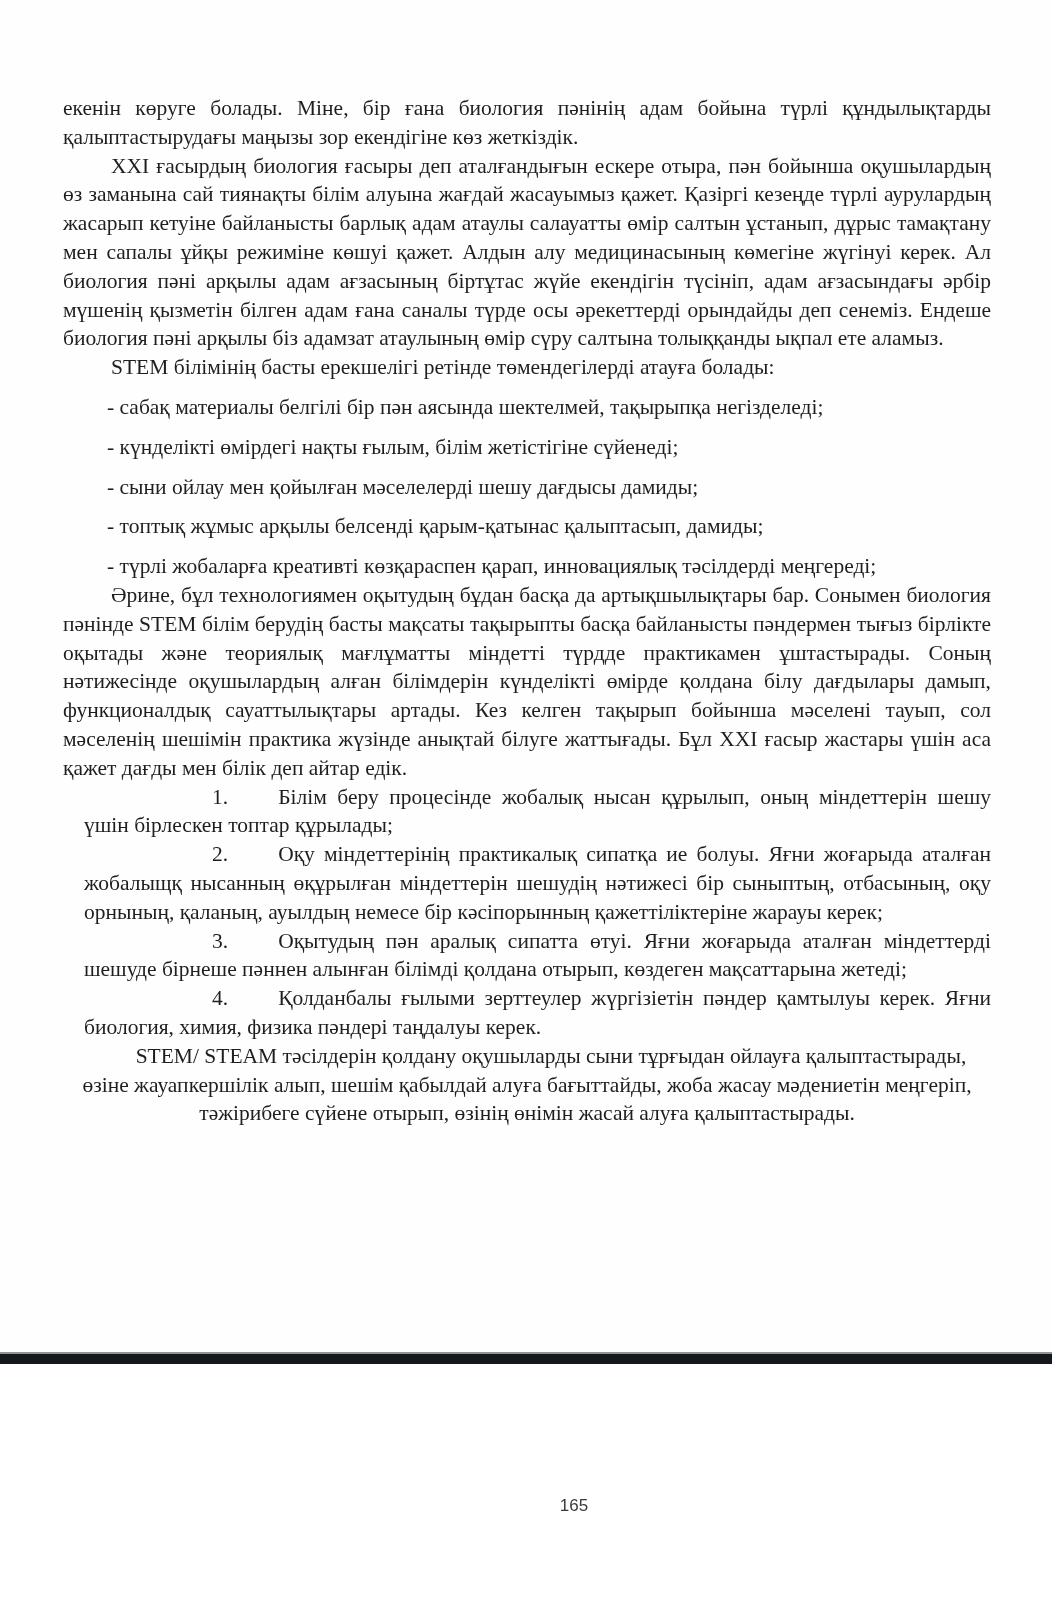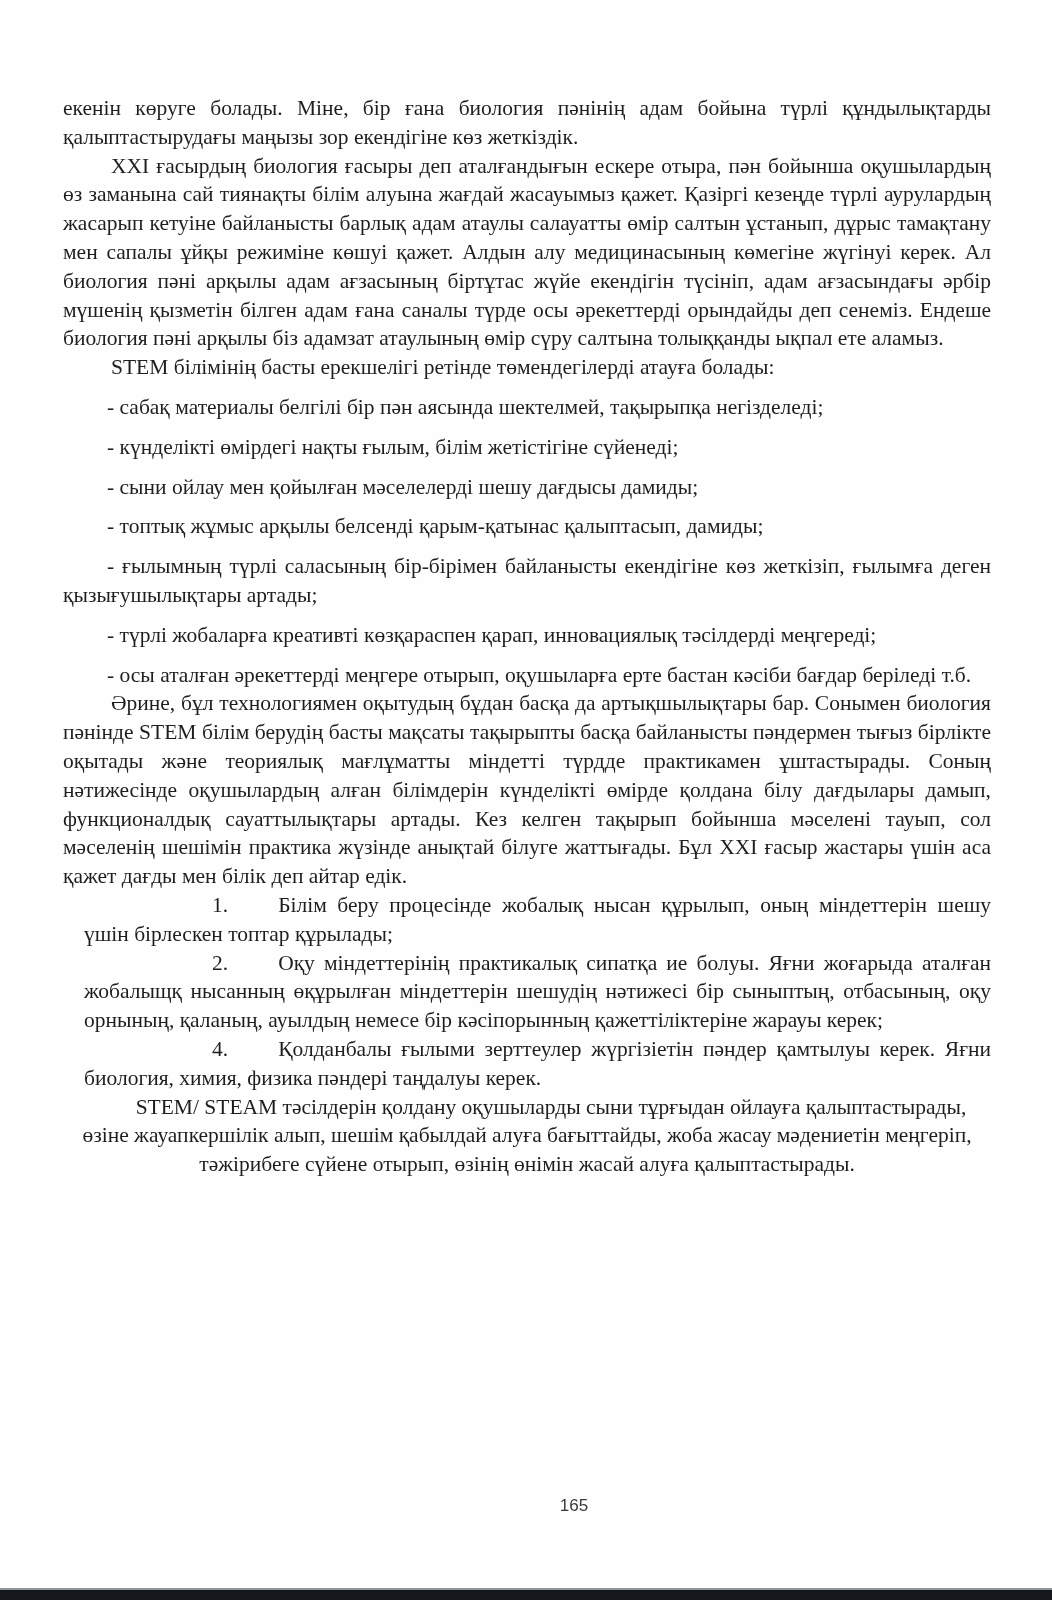--- a/index.html
+++ b/index.html
@@ -3,21 +3,21 @@
 <meta charset="utf-8">
 <style>
   html, body {
     margin: 0; padding: 0;
     width: 1052px; height: 1600px;
     background: #ffffff;
     overflow: hidden;
   }
   .page {
     position: relative;
-    width: 1052px; height: 1600px;
+    width: 1052px; height: 1364px;
     background: #fefefe;
     font-family: "Liberation Serif", "DejaVu Serif", serif;
     color: #1e1e1e;
   }
   .text-block {
     position: absolute;
     top: 94px; left: 63px;
     width: 928px;
   }
   .text-block p {
@@ -57,29 +57,30 @@
 <div class="page">
 
   <div class="text-block">
     <p class="p-plain">екенін көруге болады. Міне, бір ғана биология пәнінің адам бойына түрлі құндылықтарды қалыптастырудағы маңызы зор екендігіне көз жеткіздік.</p>
     <p class="p-indent">XXI ғасырдың биология ғасыры деп аталғандығын ескере отыра, пән бойынша оқушылардың өз заманына сай тиянақты білім алуына жағдай жасауымыз қажет. Қазіргі кезеңде түрлі аурулардың жасарып кетуіне байланысты барлық адам атаулы салауатты өмір салтын ұстанып, дұрыс тамақтану мен сапалы ұйқы режиміне көшуі қажет. Алдын алу медицинасының көмегіне жүгінуі керек. Ал биология пәні арқылы адам ағзасының біртұтас жүйе екендігін түсініп, адам ағзасындағы әрбір мүшенің қызметін білген адам ғана саналы түрде осы әрекеттерді орындайды деп сенеміз. Ендеше биология пәні арқылы біз адамзат атаулының өмір сүру салтына толыққанды ықпал ете аламыз.</p>
     <p class="p-indent">STEM білімінің басты ерекшелігі ретінде төмендегілерді атауға болады:</p>
     <p class="p-dash">- сабақ материалы белгілі бір пән аясында шектелмей, тақырыпқа негізделеді;</p>
     <p class="p-dash">- күнделікті өмірдегі нақты ғылым, білім жетістігіне сүйенеді;</p>
     <p class="p-dash">- сыни ойлау мен қойылған мәселелерді шешу дағдысы дамиды;</p>
     <p class="p-dash">- топтық жұмыс арқылы белсенді қарым-қатынас қалыптасып, дамиды;</p>
-    <p class="p-dash">- ғылымның түрлі саласының бір-бірімен байланысты екендігіне көз жеткізіп, ғылымға деген қызығушылықтары артады;</p>
     <p class="p-dash">- түрлі жобаларға креативті көзқараспен қарап, инновациялық тәсілдерді меңгереді;</p>
-    <p class="p-dash">- осы аталған әрекеттерді меңгере отырып, оқушыларға ерте бастан кәсіби бағдар беріледі т.б.</p>
     <p class="p-indent">Әрине, бұл технологиямен оқытудың бұдан басқа да артықшылықтары бар. Сонымен биология пәнінде STEM білім берудің басты мақсаты тақырыпты басқа байланысты пәндермен тығыз бірлікте оқытады және теориялық мағлұматты міндетті түрдде практикамен ұштастырады. Соның нәтижесінде оқушылардың алған білімдерін күнделікті өмірде қолдана білу дағдылары дамып, функционалдық сауаттылықтары артады. Кез келген тақырып бойынша мәселені тауып, сол мәселенің шешімін практика жүзінде анықтай білуге жаттығады. Бұл XXI ғасыр жастары үшін аса қажет дағды мен білік деп айтар едік.</p>
     <p class="p-num">
       <span class="num-label">1.</span><span>Білім беру процесінде жобалық нысан құрылып, оның міндеттерін шешу үшін бірлескен топтар құрылады;</span>
     </p>
     <p class="p-num">
       <span class="num-label">2.</span><span>Оқу міндеттерінің практикалық сипатқа ие болуы. Яғни жоғарыда аталған жобалыщқ нысанның өқұрылған міндеттерін шешудің нәтижесі бір сыныптың, отбасының, оқу орнының, қаланың, ауылдың немесе бір кәсіпорынның қажеттіліктеріне жарауы керек;</span>
+    </p>
+    <p class="p-num">
+      <span class="num-label">3.</span><span>Оқытудың пән аралық сипатта өтуі. Яғни жоғарыда аталған міндеттерді шешуде бірнеше пәннен алынған білімді қолдана отырып, көздеген мақсаттарына жетеді;</span>
     </p>
     <p class="p-num">
       <span class="num-label">4.</span><span>Қолданбалы ғылыми зерттеулер жүргізіетін пәндер қамтылуы керек. Яғни биология, химия, физика пәндері таңдалуы керек.</span>
     </p>
     <p class="p-indent p-left">STEM/ STEAM тәсілдерін қолдану оқушыларды сыни тұрғыдан ойлауға қалыптастырады, өзіне жауапкершілік алып, шешім қабылдай алуға бағыттайды, жоба жасау мәдениетін меңгеріп, тәжірибеге сүйене отырып, өзінің өнімін жасай алуға қалыптастырады.</p>
   </div>
 
   <div class="page-number">165</div>
 
   <div class="scan-bar"></div>

